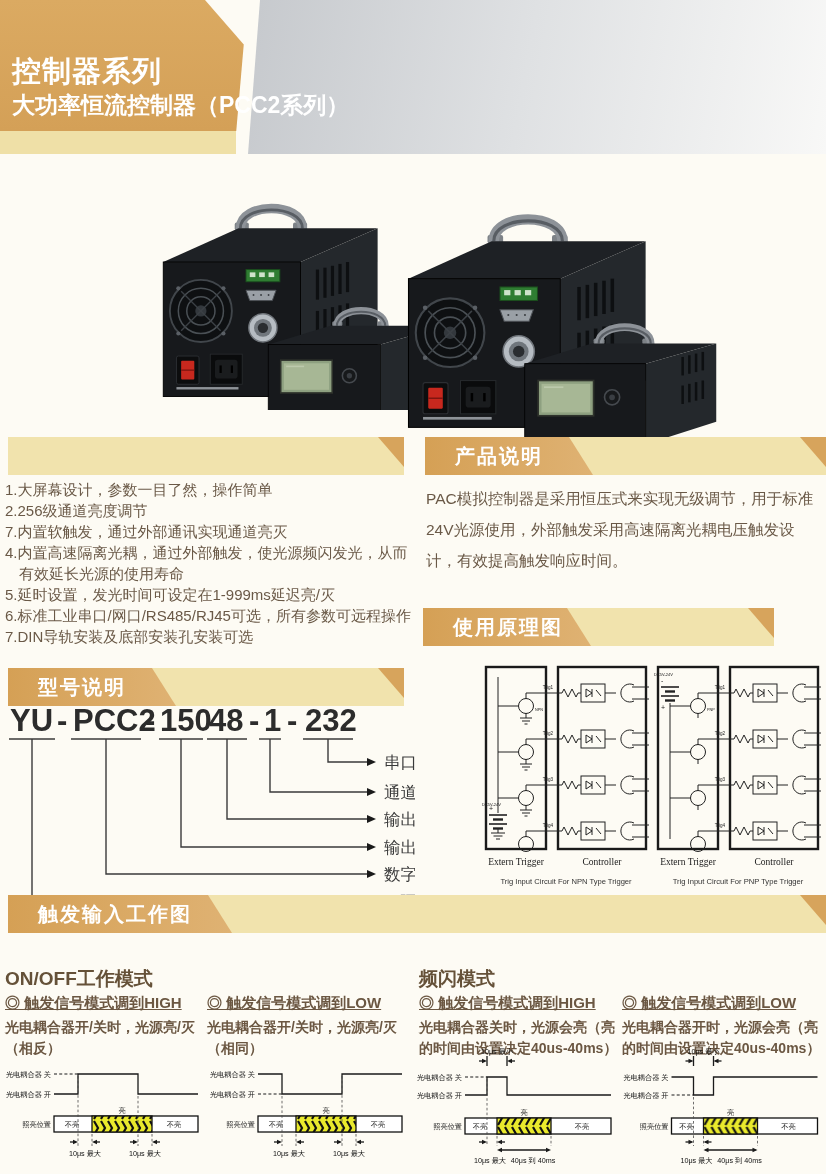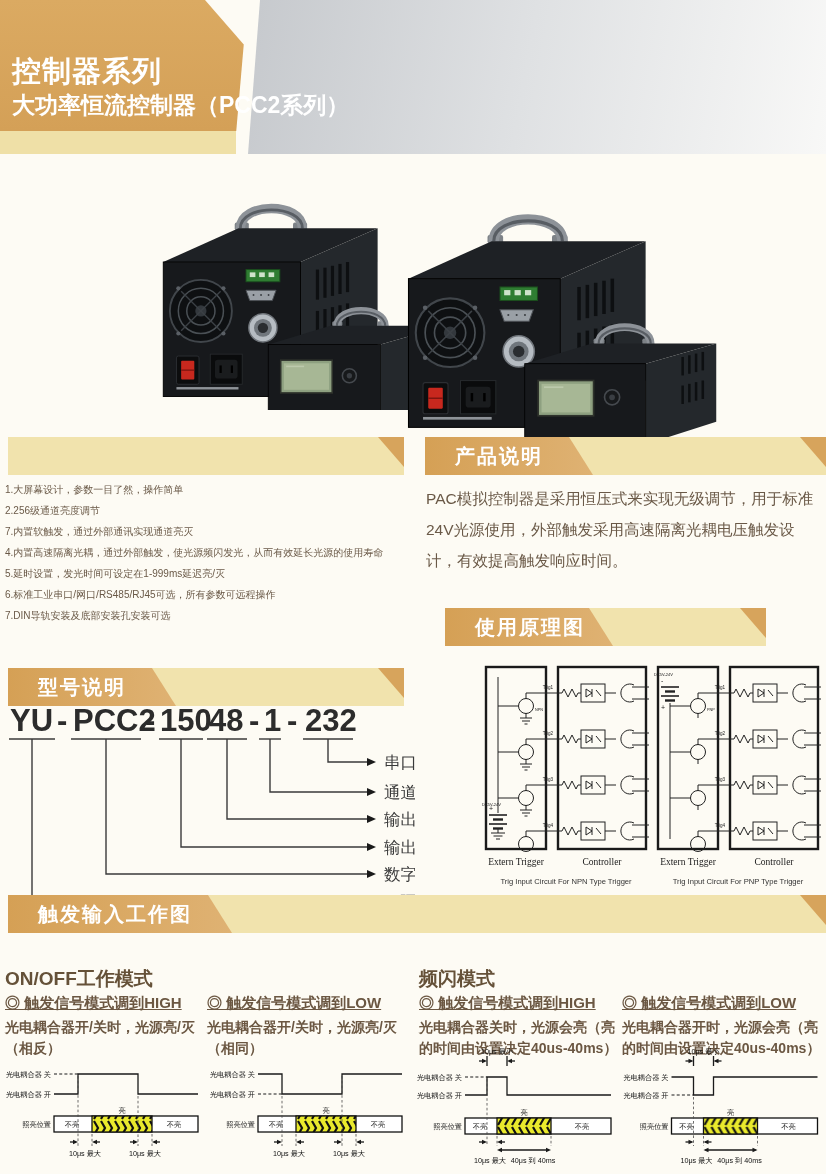--- a/index.html
+++ b/index.html
@@ -22,21 +22,21 @@
   .banner .light { position:absolute; inset:0; background:#f1e3ad; }
   .banner .notch { position:absolute; right:0; top:0; width:26px; height:30px;
                    background:#d7a45c; clip-path:polygon(0 0,100% 0,100% 100%); }
   .banner .dark  { position:absolute; left:0; top:0; height:100%;
                    background:linear-gradient(90deg,#d5a055,#dfb273);
                    clip-path:polygon(0 0,calc(100% - 24px) 0,100% 100%,0 100%);
                    display:flex; align-items:center; }
   .banner .dark span { color:#ffffff; font-size:20px; font-weight:bold; letter-spacing:2px; padding-left:30px; }
 
   .features { position:absolute; left:5px; top:479px; width:412px;
-              color:#6a5947; font-size:10px; line-height:21px; }
+              color:#6a5947; font-size:15px; line-height:21px; }
   .feature-item { padding-left:14px; text-indent:-14px; }
 
   .desc { position:absolute; left:426px; top:483px; width:398px;
           color:#6a5947; font-size:15.5px; line-height:31px; }
 
   .sec-sub { position:absolute; font-size:19px; font-weight:bold; color:#655138; }
   .mode-col { position:absolute; color:#6b5742; }
   .mode-head { font-size:15px; font-weight:bold;text-decoration:underline; }
   .mode-desc { margin-top:4px; font-size:14px; line-height:21px; font-weight:bold; }
 
@@ -177,21 +177,21 @@
   <div class="banner" style="left:425px;top:437px;width:401px">
     <div class="light"></div>
     <div class="notch"></div>
     <div class="dark" style="width:168px">
       <span>产品说明</span>
     </div>
   </div>
 
   <div class="desc">PAC模拟控制器是采用恒压式来实现无级调节，用于标准24V光源使用，外部触发采用高速隔离光耦电压触发设计，有效提高触发响应时间。</div>
 
-  <div class="banner" style="left:445px;top:608px;width:321px">
+  <div class="banner" style="left:423px;top:608px;width:351px">
     <div class="light"></div>
     <div class="notch"></div>
     <div class="dark" style="width:168px">
       <span>使用原理图</span>
     </div>
   </div>
 
   <svg style="position:absolute;left:482px;top:663px" width="168" height="226" viewBox="0 0 168 226">
     <rect class="cbx" x="4" y="4" width="60" height="182"></rect>
     <rect class="cbx" x="76" y="4" width="88" height="182"></rect>

